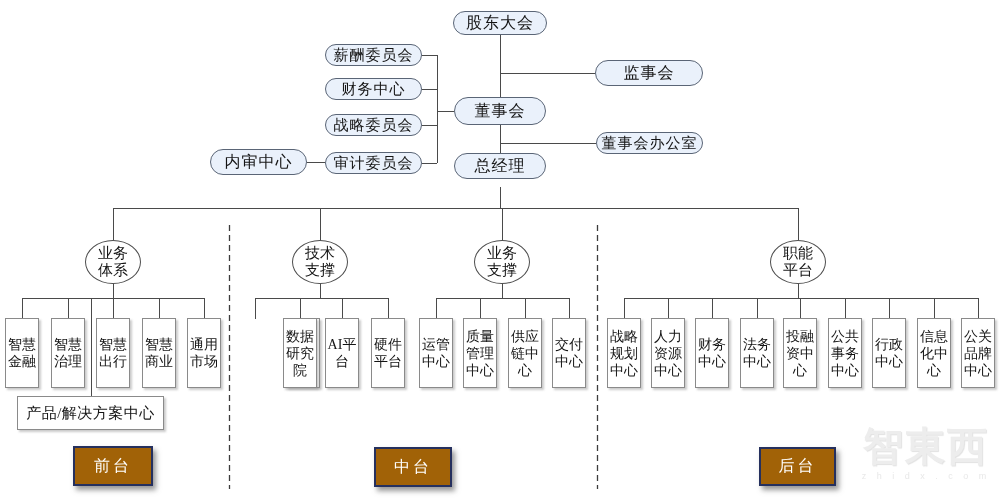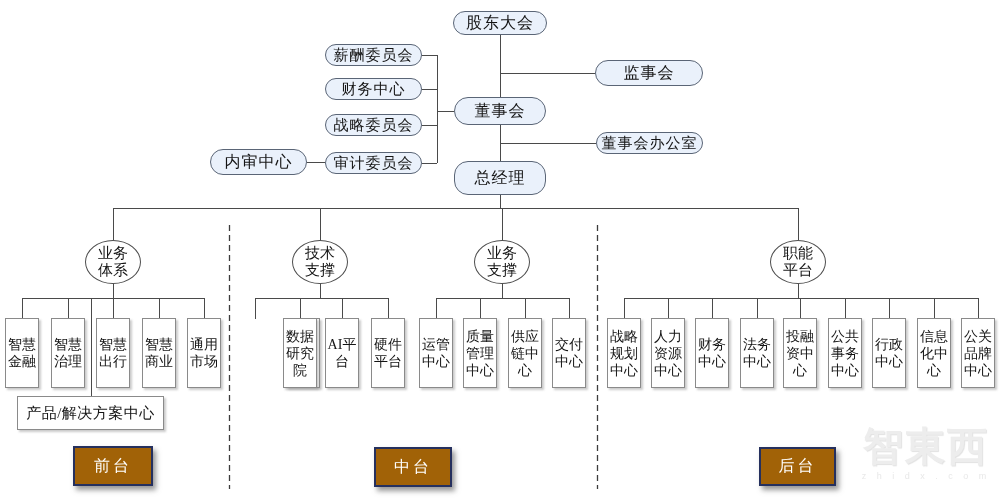--- a/index.html
+++ b/index.html
@@ -127,21 +127,21 @@
   <div class="pill" style="left:325px;top:152px;width:97px;height:22px;">审计委员会</div>
 
   <div class="pill" style="left:210px;top:149px;width:97px;height:26px;font-size:16px;">内审中心</div>
 
   <div class="pill" style="left:454px;top:97px;width:92px;height:28px;font-size:16px;">董事会</div>
 
   <div class="pill" style="left:595px;top:60px;width:108px;height:26px;font-size:16px;">监事会</div>
 
   <div class="pill" style="left:596px;top:132px;width:107px;height:22px;">董事会办公室</div>
 
-  <div class="pill" style="left:454px;top:161px;width:92px;height:34px;font-size:16px;">总经理</div>
+  <div class="pill" style="left:454px;top:153px;width:92px;height:26px;font-size:16px;">总经理</div>
 
   <div class="ell" style="left:85px;top:240px;">
     <span>业务体系</span>
   </div>
   <div class="ell" style="left:292px;top:240px;">
     <span>技术支撑</span>
   </div>
   <div class="ell" style="left:474px;top:240px;">
     <span>业务支撑</span>
   </div>

